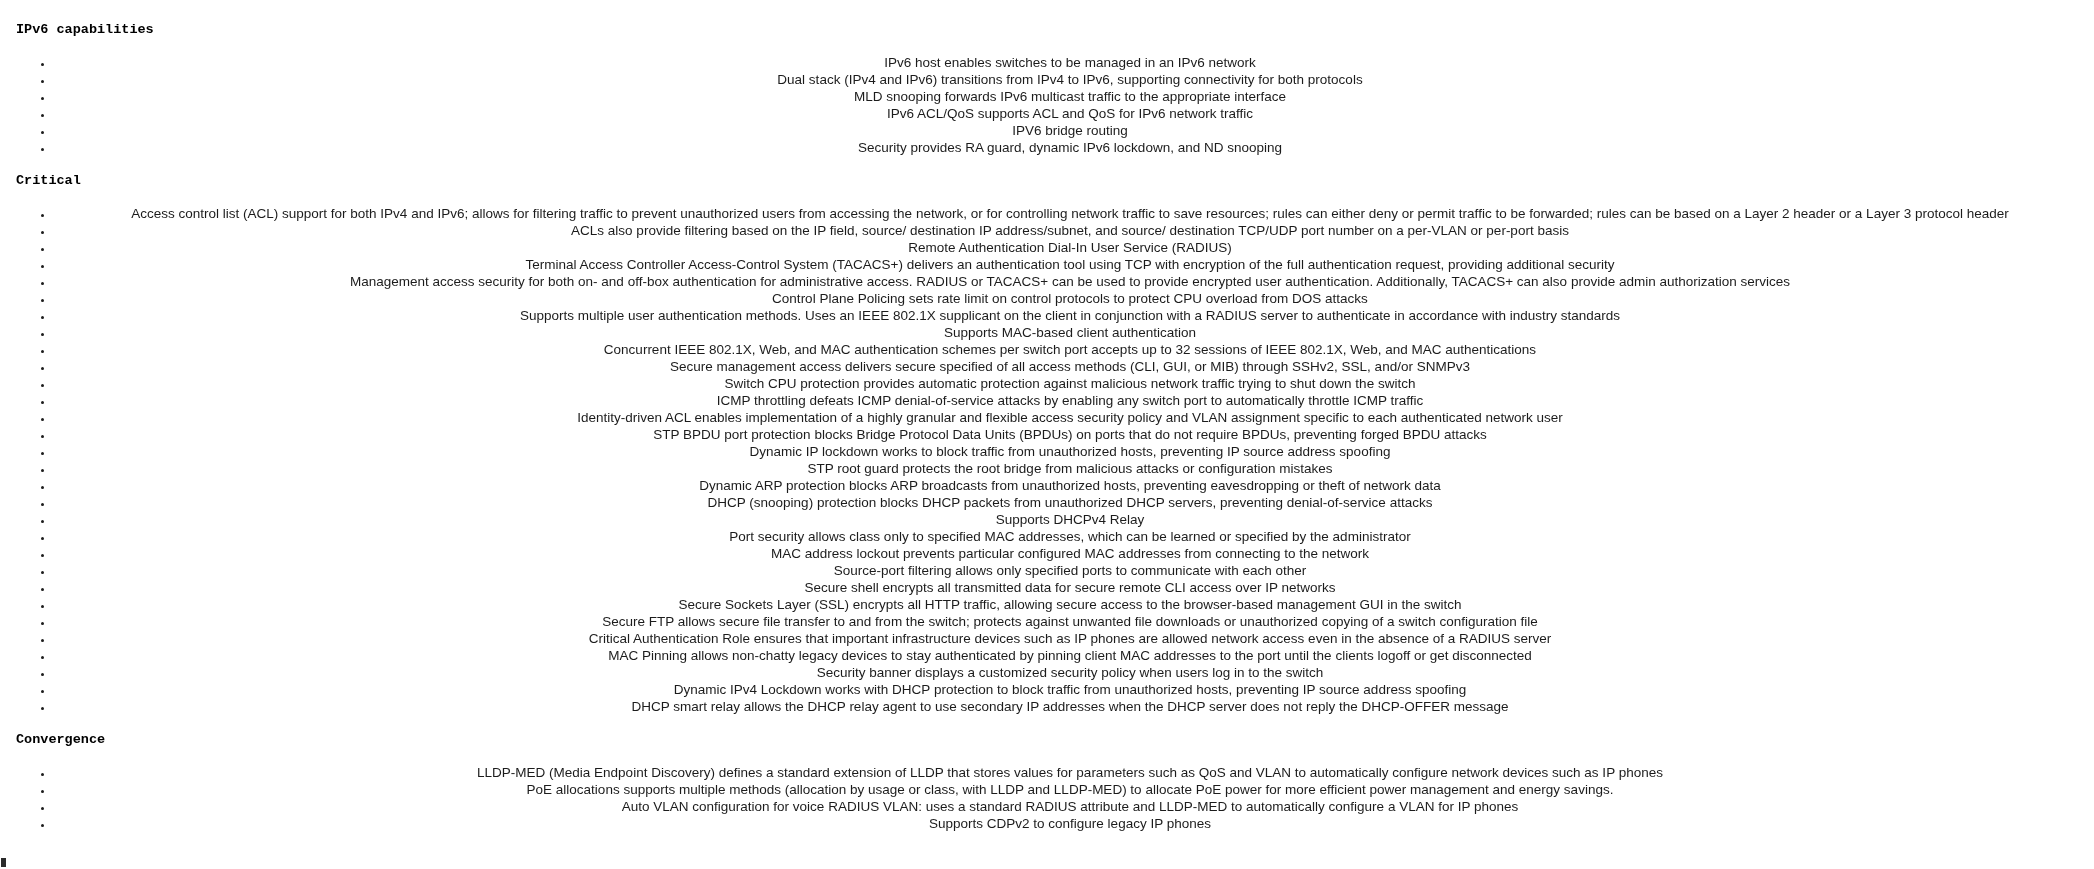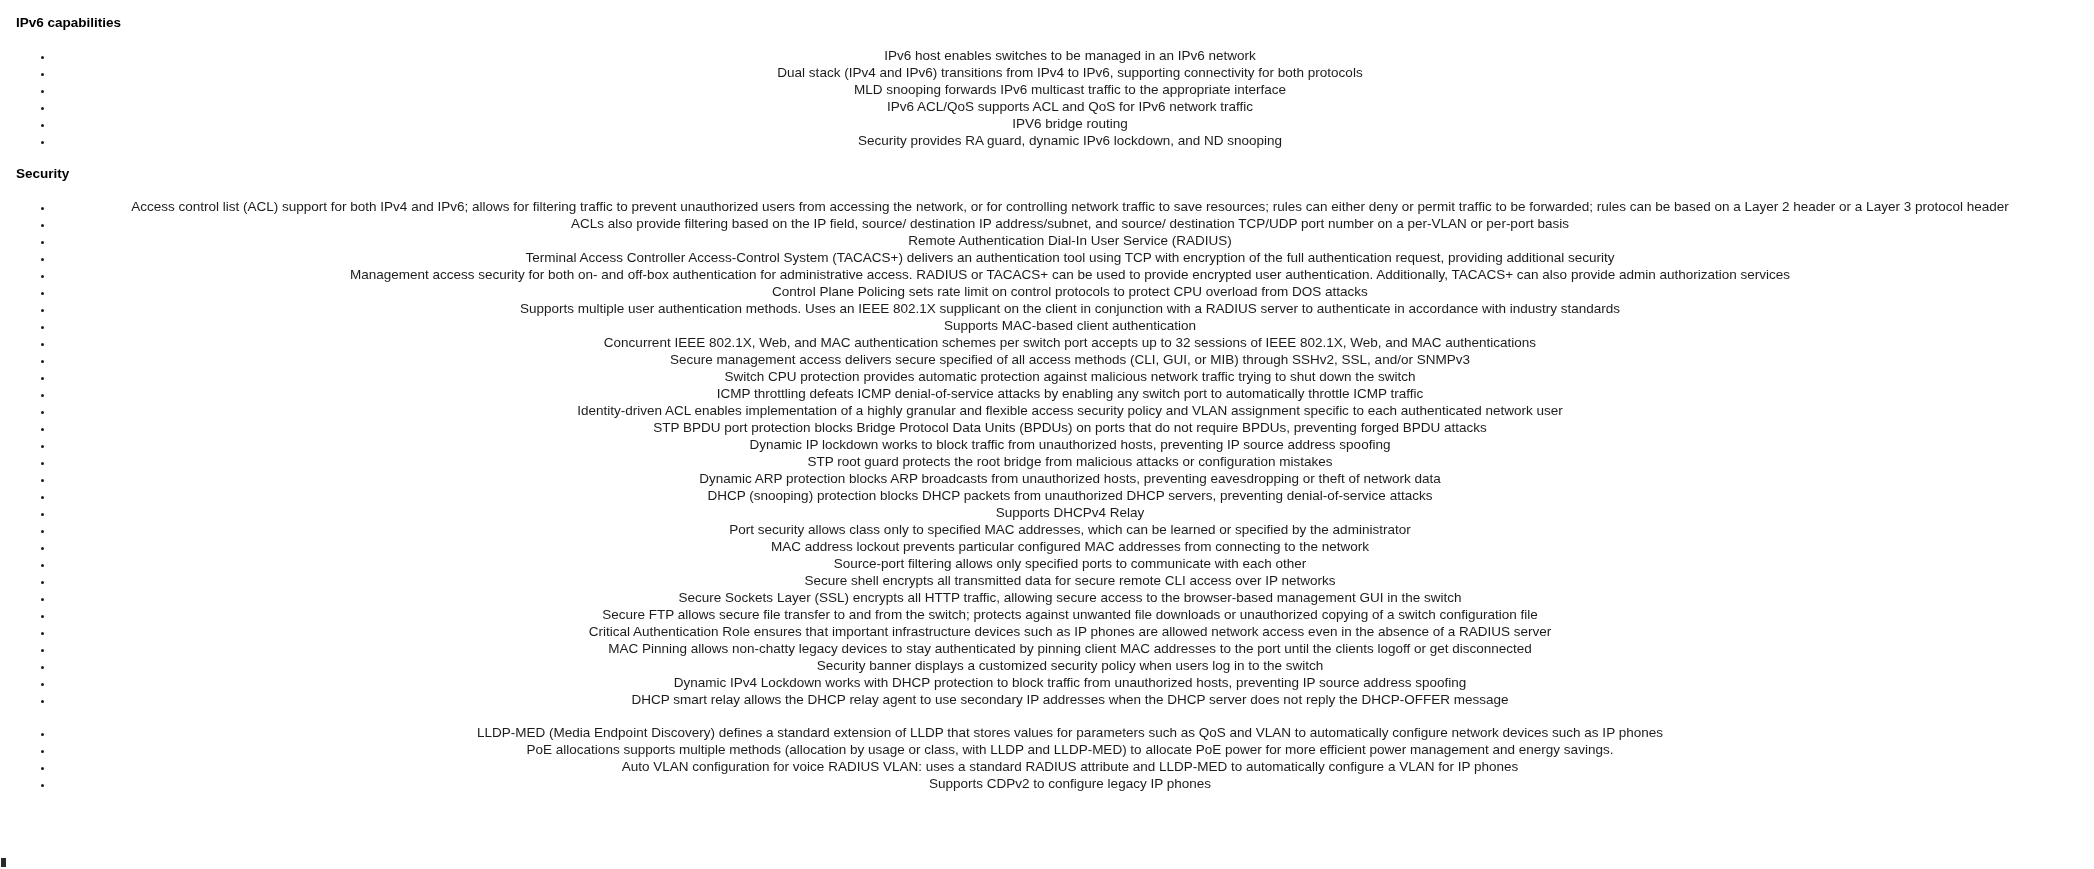--- a/index.html
+++ b/index.html
@@ -20,21 +20,22 @@
   #doc {
     padding: 8px 8px 0 16px;
   }
   .sec-heading {
     margin: 16px 0 0 0;
     font-weight: bold;
     color: #000000;
     line-height: 17px;
   }
   .sec-heading:first-child {
-    margin-top: 6px;
+    margin-top: 13px;
+    font-family: Liberation Mono, monospace;
   }
   .sec-intro {
     margin: 16px 0 0 0;
     line-height: 17px;
     white-space: nowrap;
   }
   ul.feature-list {
     margin: 16px 0 16px 0;
     padding: 0 0 0 38px;
     list-style-type: disc;
@@ -67,21 +68,21 @@
         <li>IPv6 host enables switches to be managed in an IPv6 network</li>
         <li>Dual stack (IPv4 and IPv6) transitions from IPv4 to IPv6, supporting connectivity for both protocols</li>
         <li>MLD snooping forwards IPv6 multicast traffic to the appropriate interface</li>
         <li>IPv6 ACL/QoS supports ACL and QoS for IPv6 network traffic</li>
         <li>IPV6 bridge routing</li>
         <li>Security provides RA guard, dynamic IPv6 lockdown, and ND snooping</li>
       </ul>
   </section>
 
   <section>
-    <p class="sec-heading">Security</p>
+    <p class="sec-heading">Critical</p>
     <ul class="feature-list">
         <li>Access control list (ACL) support for both IPv4 and IPv6; allows for filtering traffic to prevent unauthorized users from accessing the network, or for controlling network traffic to save resources; rules can either deny or permit traffic to be forwarded; rules can be based on a Layer 2 header or a Layer 3 protocol header</li>
         <li>ACLs also provide filtering based on the IP field, source/ destination IP address/subnet, and source/ destination TCP/UDP port number on a per-VLAN or per-port basis</li>
         <li>Remote Authentication Dial-In User Service (RADIUS)</li>
         <li>Terminal Access Controller Access-Control System (TACACS+) delivers an authentication tool using TCP with encryption of the full authentication request, providing additional security</li>
         <li>Management access security for both on- and off-box authentication for administrative access. RADIUS or TACACS+ can be used to provide encrypted user authentication. Additionally, TACACS+ can also provide admin authorization services</li>
         <li>Control Plane Policing sets rate limit on control protocols to protect CPU overload from DOS attacks</li>
         <li>Supports multiple user authentication methods. Uses an IEEE 802.1X supplicant on the client in conjunction with a RADIUS server to authenticate in accordance with industry standards</li>
         <li>Supports MAC-based client authentication</li>
         <li>Concurrent IEEE 802.1X, Web, and MAC authentication schemes per switch port accepts up to 32 sessions of IEEE 802.1X, Web, and MAC authentications</li>
@@ -103,20 +104,21 @@
         <li>Secure FTP allows secure file transfer to and from the switch; protects against unwanted file downloads or unauthorized copying of a switch configuration file</li>
         <li>Critical Authentication Role ensures that important infrastructure devices such as IP phones are allowed network access even in the absence of a RADIUS server</li>
         <li>MAC Pinning allows non-chatty legacy devices to stay authenticated by pinning client MAC addresses to the port until the clients logoff or get disconnected</li>
         <li>Security banner displays a customized security policy when users log in to the switch</li>
         <li>Dynamic IPv4 Lockdown works with DHCP protection to block traffic from unauthorized hosts, preventing IP source address spoofing</li>
         <li>DHCP smart relay allows the DHCP relay agent to use secondary IP addresses when the DHCP server does not reply the DHCP-OFFER message</li>
       </ul>
   </section>
 
   <section>
+    <p class="sec-heading">Convergence</p>
 
     <ul class="feature-list">
         <li>LLDP-MED (Media Endpoint Discovery) defines a standard extension of LLDP that stores values for parameters such as QoS and VLAN to automatically configure network devices such as IP phones</li>
         <li>PoE allocations supports multiple methods (allocation by usage or class, with LLDP and LLDP-MED) to allocate PoE power for more efficient power management and energy savings.</li>
         <li>Auto VLAN configuration for voice RADIUS VLAN: uses a standard RADIUS attribute and LLDP-MED to automatically configure a VLAN for IP phones</li>
         <li>Supports CDPv2 to configure legacy IP phones</li>
       </ul>
   </section>
 </div>
 <div id="edge-artifact"></div>

